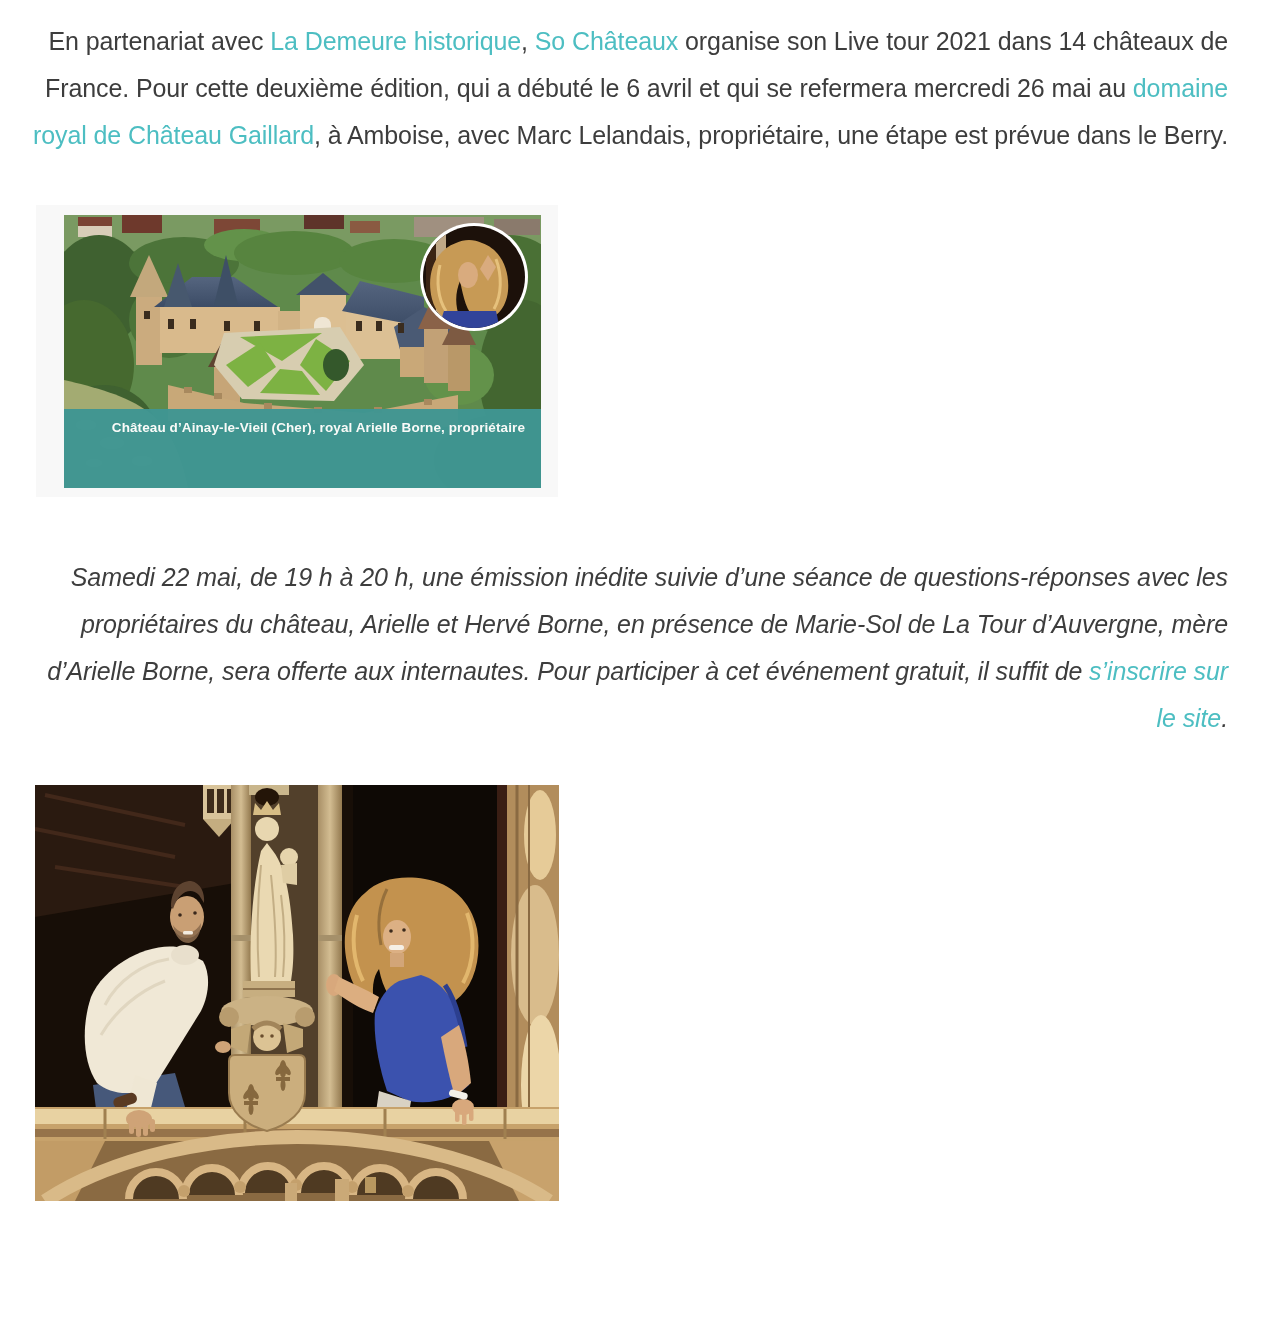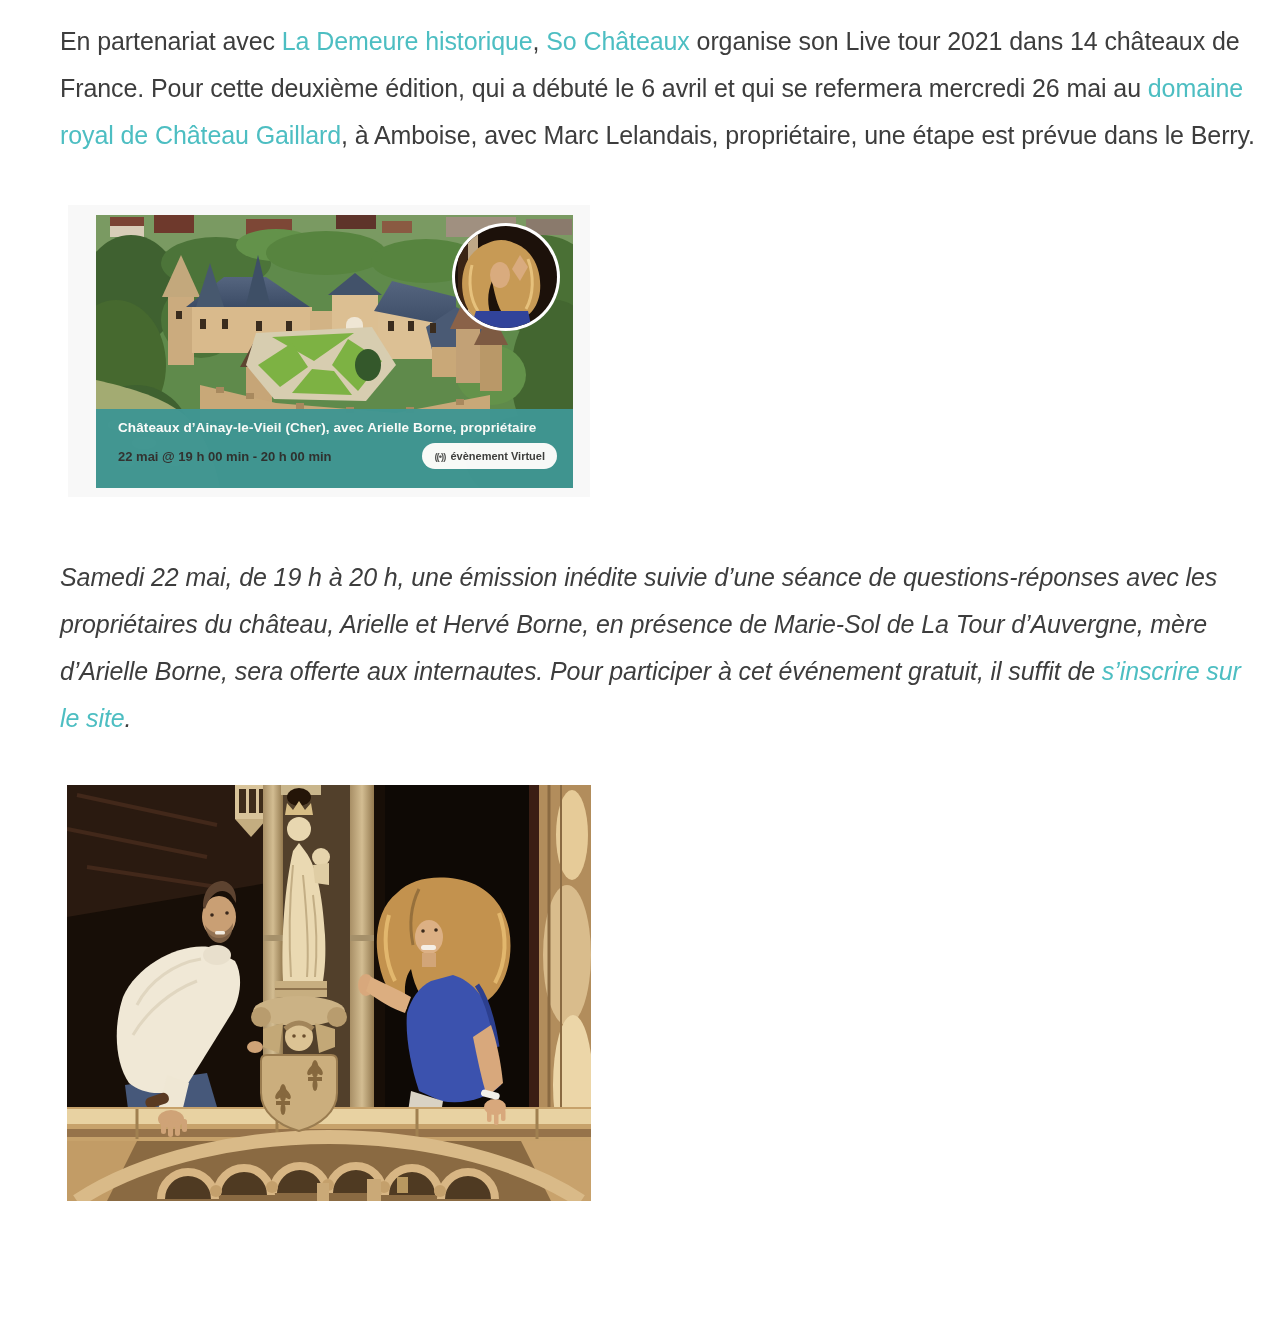--- a/index.html
+++ b/index.html
@@ -2,21 +2,21 @@
 <html style="--text-color: #3d3d3d; --link-color: #4dbec2; --band-color: #3f9693;"><head>
 <meta charset="utf-8">
 <style>
   :root{
     --text-color:#3d3d3d;
     --link-color:#4dbec2;
     --band-color:#3f9693;
   }
   html,body{margin:0;padding:0;background:#fff;}
   body{width:1280px;min-height:1317px;font-family:"Liberation Sans","DejaVu Sans",sans-serif;}
-  .article{padding:18px 40px 0 60px;}
+  .article{padding:18px 40px 0 28px;text-align:right;}
   .para{width:1200px;margin:0;font-size:25px;line-height:47px;color:var(--text-color);letter-spacing:-0.1px;}
   .para a.link{color:var(--link-color);text-decoration:none;cursor:pointer;}
   .para-2{margin-top:57px;font-style:italic;}
 
   
   .event-embed{margin:46px 0 0 8px;width:477px;background:#f8f8f8;padding:10px 17px 9px 28px;}
   .event-photo{position:relative;width:477px;height:273px;overflow:hidden;}
   .event-photo svg{display:block;}
   .event-caption{position:absolute;left:0;right:0;bottom:0;height:79px;background:var(--band-color);opacity:0.96;}
   .event-title{padding:11px 16px 0 22px;color:#ffffff;font-size:13.5px;font-weight:bold;letter-spacing:0.1px;white-space:nowrap;}
@@ -147,28 +147,21 @@
             <path d="M392,28 C370,36 362,60 368,84 C372,100 384,108 396,104 C390,88 392,76 396,66 C400,84 402,96 412,104 C428,108 442,96 444,76 C446,54 436,34 418,28 C410,24 400,24 392,28 Z" fill="#c79a55"></path>
             <path d="M376,50 C372,66 374,84 382,96" stroke="#e6c17c" stroke-width="3" fill="none"></path>
             <path d="M432,44 C438,60 438,80 430,94" stroke="#e6c17c" stroke-width="3" fill="none"></path>
             <ellipse cx="404" cy="60" rx="10" ry="13" fill="#d9ab7e"></ellipse>
             <polygon points="424,40 432,52 424,66 416,54" fill="#d9ab7e"></polygon>
             <path d="M380,96 L432,96 C436,112 436,120 434,134 L380,134 C376,118 376,106 380,96 Z" fill="#31439a"></path>
           </g>
         </g>
       </svg>
       <div class="event-caption">
-        <div class="event-title">Châteaux d’Ainay-le-Vieil (Cher), avec Arielle Borne, propriétaire</div>
-        <div class="event-meta">
-          <span class="event-date">22 mai @ 19 h 00 min - 20 h 00 min</span>
-          <span class="event-badge">
-            <span class="badge-icon">((•))</span>
-            <span>évènement Virtuel</span>
-          </span>
-        </div>
+        <div class="event-title">Château d’Ainay-le-Vieil (Cher), royal Arielle Borne, propriétaire</div>
       </div>
     </div>
   </figure>
 
   <p class="para para-2"><span>Samedi 22 mai, de 19 h à 20 h, une émission inédite suivie d’une séance de questions-réponses avec les propriétaires du château, Arielle et Hervé Borne, en présence de Marie-Sol de La Tour d’Auvergne, mère d’Arielle Borne, sera offerte aux internautes. Pour participer à cet événement gratuit, il suffit de </span><a class="link" href="#">s’inscrire sur le site</a><span>.</span></p>
 
   <figure class="photo-figure">
 
     <svg width="524" height="416" viewBox="0 0 524 416">
       <defs>

